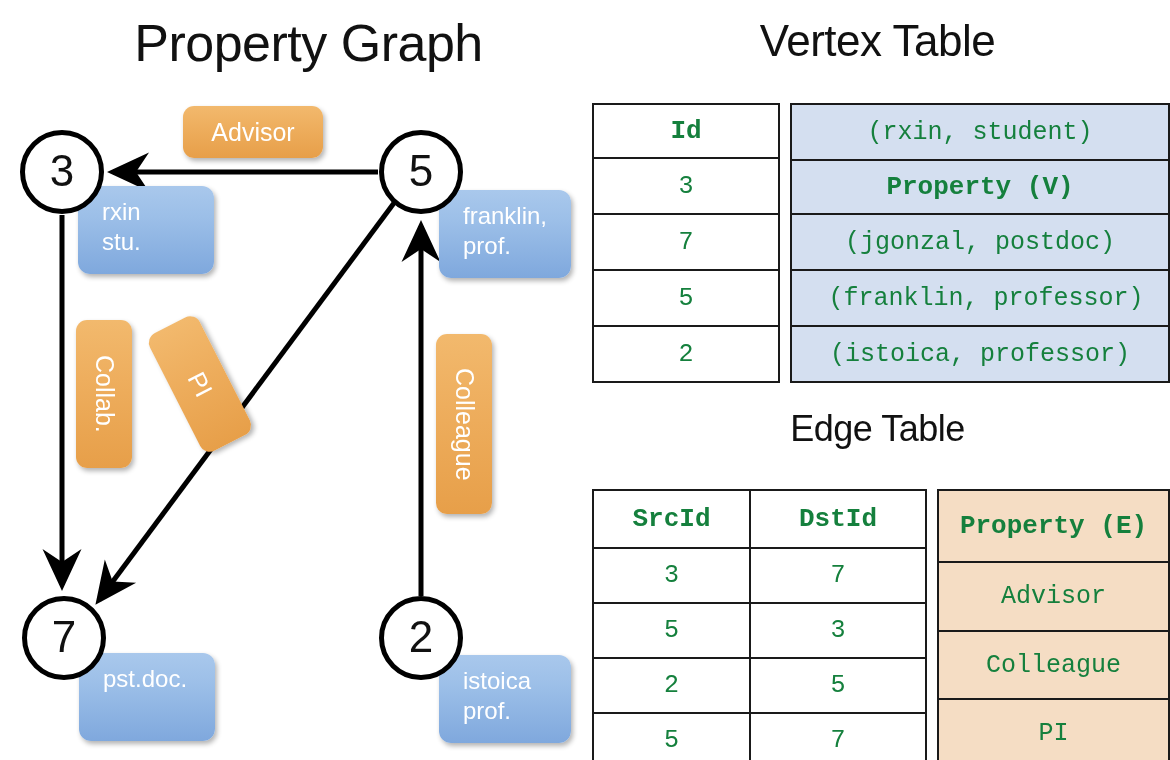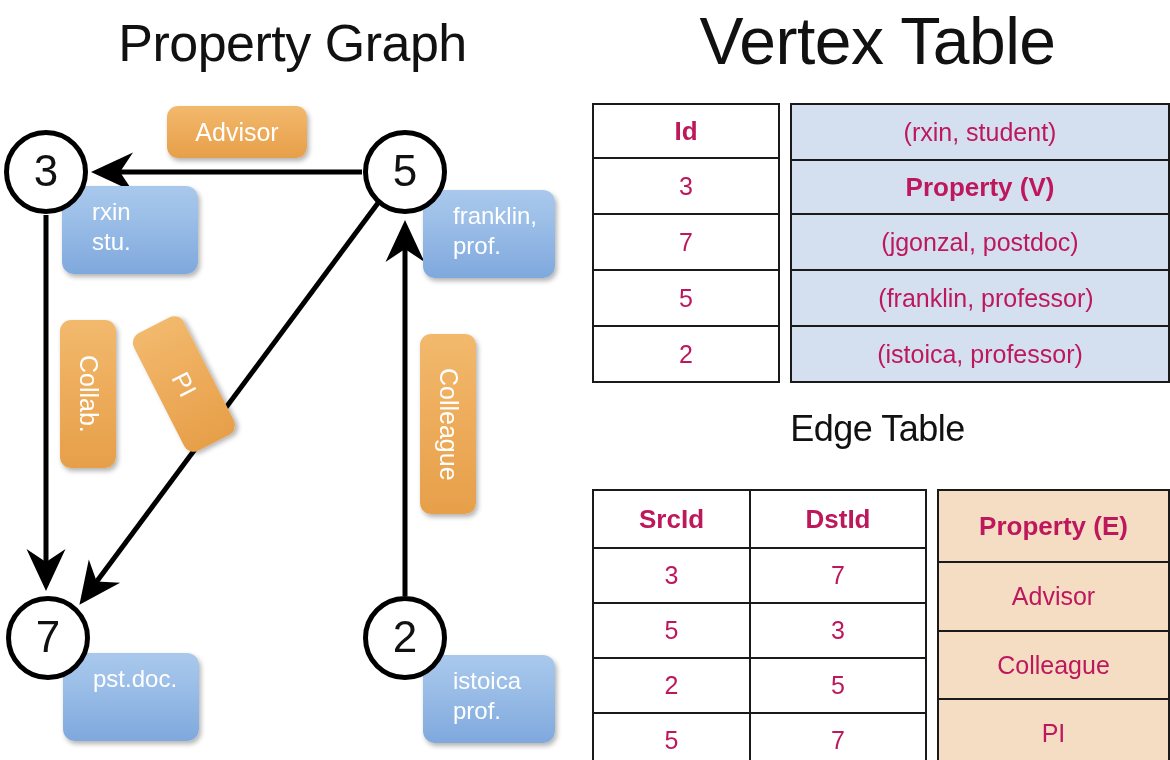--- a/index.html
+++ b/index.html
@@ -26,33 +26,33 @@
     white-space: nowrap;
     text-align: center;
   }
   #title-property-graph {
     left: 0px; top: 12px; width: 585px;
     font-size: 52px;
     line-height: 62px;
   }
   #title-vertex-table {
     left: 585px; top: 10px; width: 585px;
-    font-size: 66px;
+    font-size: 44px;
     line-height: 62px;
   }
   #title-edge-table {
     left: 585px; top: 398px; width: 585px;
     font-size: 36px;
     line-height: 62px;
   }
 
   
   #graph-panel {
     position: absolute;
-    left: 0; top: 0;
+    left: 16px; top: 0;
     width: 585px; height: 760px;
   }
   #graph-svg {
     position: absolute;
     left: 0; top: 0;
   }
 
   
   .vertex-node {
     position: absolute;
@@ -77,21 +77,21 @@
   
   .prop-box {
     position: absolute;
     border-radius: 12px;
     background: linear-gradient(to bottom, #a9c8ec 0%, #9cbfe8 35%, #7fa8dd 100%);
     box-shadow: 2px 3px 5px rgba(0,0,0,0.30);
     color: #ffffff;
     font-size: 24px;
     font-weight: 300;
     line-height: 30px;
-    padding: 11px 0 11px 30px;
+    padding: 11px 0 11px 24px;
     box-sizing: border-box;
     font-family: "Liberation Sans", "DejaVu Sans", sans-serif;
   }
 
   
   .edge-label {
     position: absolute;
     border-radius: 11px;
     background: linear-gradient(to bottom, #f2b96d 0%, #eeae5e 40%, #e79f49 100%);
     box-shadow: 2px 3px 5px rgba(0,0,0,0.30);
@@ -120,23 +120,23 @@
   .tbl-wrap { position: absolute; display: flex; }
   table.dt {
     border-collapse: collapse;
     table-layout: fixed;
   }
   table.dt td, table.dt th {
     border: 2px solid #1a1a1a;
     text-align: center;
     font-weight: 300;
     font-size: 25px;
-    color: #be185d;
+    color: #15803d;
     padding: 0;
-    font-family: Liberation Sans, sans-serif;
+    font-family: Liberation Mono, monospace;
   }
   table.dt th {
     font-weight: bold;
     font-size: 26px;
   }
   td.blue, th.blue { background: #d4dff0; }
   td.orange, th.orange { background: #f5ddc4; }
 </style>
 </head>
 <body>

